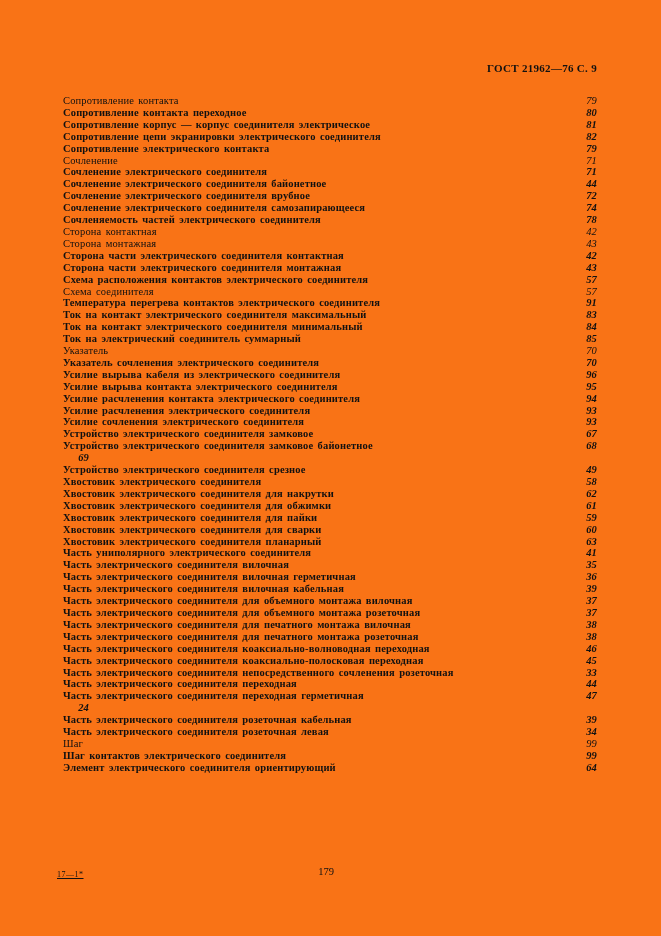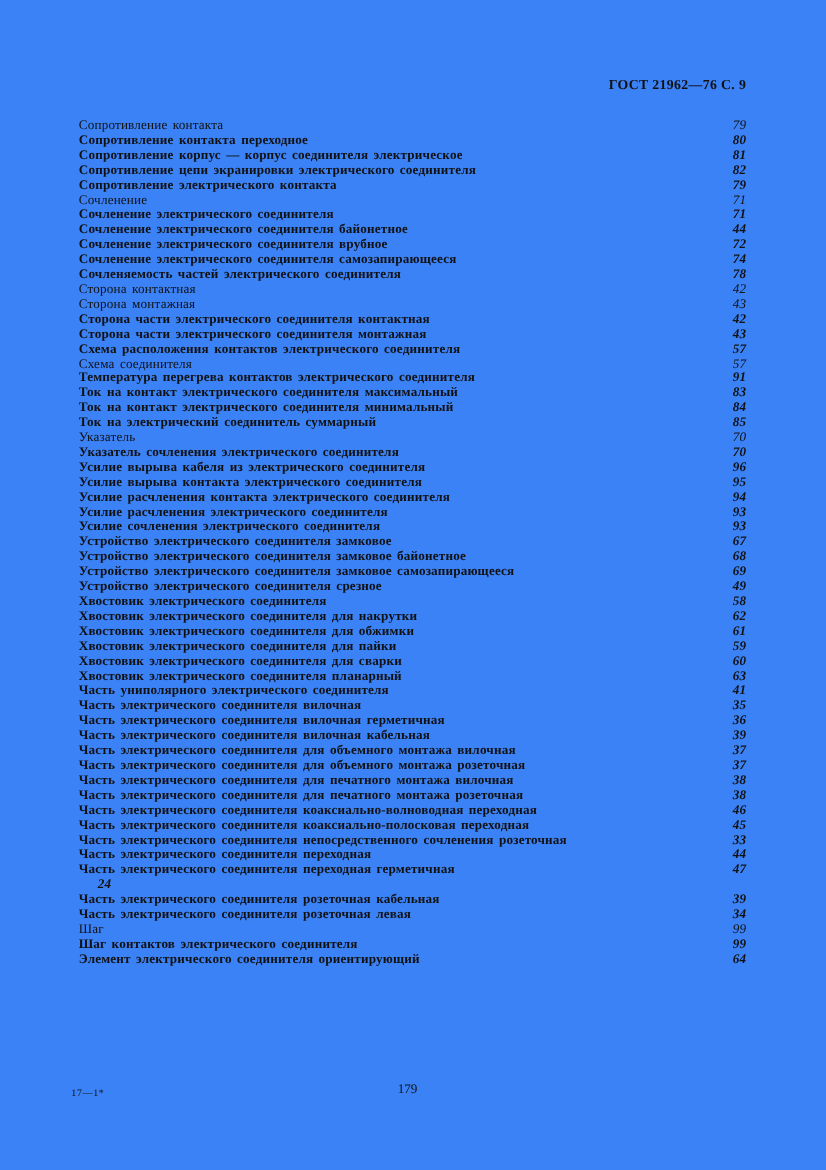--- a/index.html
+++ b/index.html
@@ -5,21 +5,21 @@
   html, body {
     margin: 0;
     padding: 0;
     background: #e8e8e8;
   }
   .page {
     position: relative;
     width: 661px;
     height: 936px;
     margin: 0 auto;
-    background: #3b82f6;
+    background: #f97316;
     font-family: "Liberation Serif", serif;
     color: #111111;
     overflow: hidden;
   }
   .doc-header {
     position: absolute;
     top: 62px;
     left: 63px;
     right: 64px;
     text-align: right;
@@ -63,20 +63,21 @@
     left: 55px;
     right: 64px;
     font-size: 10px;
   }
   .footer-sig {
     position: absolute;
     left: 2px;
     top: 4px;
     font-size: 8px;
     letter-spacing: 0.5px;
+    text-decoration: underline;
   }
   .footer-page {
     text-align: center;
     font-size: 10.5px;
   }
 </style>
 </head>
 <body>
 
 <div class="page">
@@ -231,21 +232,20 @@
       <span class="term">Устройство электрического соединителя замковое</span>
       <span class="pg">67</span>
     </div>
 
     <div class="row">
       <span class="term">Устройство электрического соединителя замковое байонетное</span>
       <span class="pg">68</span>
     </div>
 
     <div class="row">
-      <span class="term">Устройство электрического соединителя замковое самозапирающееся</span>
       <span class="pg">69</span>
     </div>
 
     <div class="row">
       <span class="term">Устройство электрического соединителя срезное</span>
       <span class="pg">49</span>
     </div>
 
     <div class="row">
       <span class="term">Хвостовик электрического соединителя</span>

